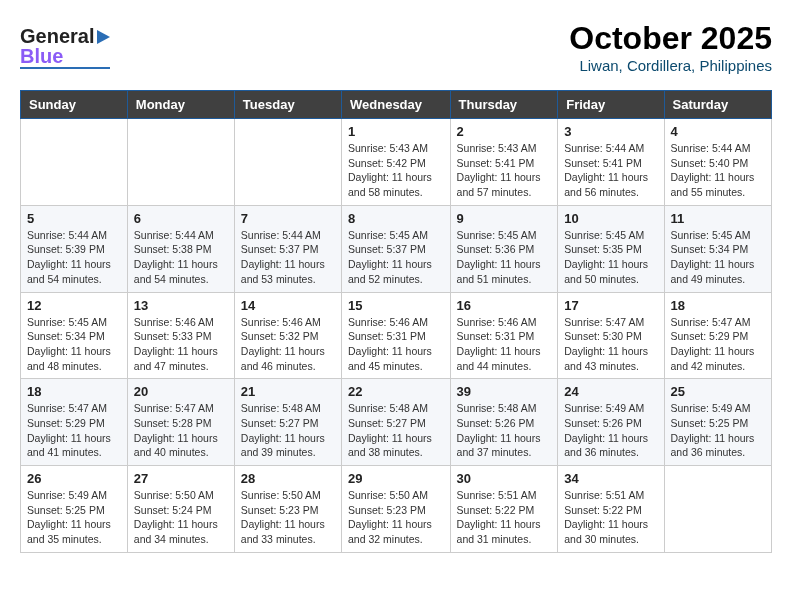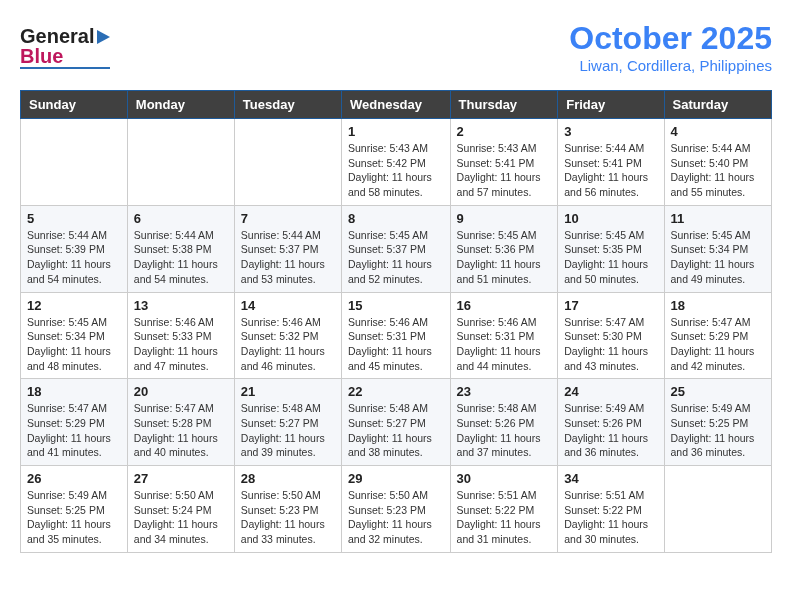--- a/index.html
+++ b/index.html
@@ -15,26 +15,26 @@
       align-items: center;
       justify-content: space-between;
       margin-bottom: 16px;
     }
     .title-block {
       text-align: right;
     }
     .title-block h1 {
       font-size: 32px;
       font-weight: bold;
-      color: #3b82f6;
+      color: #000000;
     }
     .title-block h2 {
       font-size: 15px;
       font-weight: normal;
-      color: #3b82f6;
+      color: #0c4a6e;
     }
     .calendar {
       width: 100%;
       border-collapse: collapse;
       border: 1px solid #ccc;
     }
     .calendar th {
       background: #404040;
       color: #fff;
       font-size: 13px;
@@ -69,21 +69,21 @@
     }
     .logo-general {
       font-size: 20px;
       font-weight: bold;
       color: #222;
       line-height: 1;
     }
     .logo-blue-text {
       font-size: 20px;
       font-weight: bold;
-      color: #be185d;
+      color: #8b5cf6;
       line-height: 1;
     }
     .logo-container {
       display: flex;
       flex-direction: column;
     }
     .logo-line1 {
       display: flex;
       align-items: center;
     }
@@ -229,21 +229,21 @@
         </td>
         <td>
           <div class="day-number">21</div>
           <div class="day-info">Sunrise: 5:48 AM<br>Sunset: 5:27 PM<br>Daylight: 11 hours<br>and 39 minutes.</div>
         </td>
         <td>
           <div class="day-number">22</div>
           <div class="day-info">Sunrise: 5:48 AM<br>Sunset: 5:27 PM<br>Daylight: 11 hours<br>and 38 minutes.</div>
         </td>
         <td>
-          <div class="day-number">23</div>
+          <div class="day-number">39</div>
           <div class="day-info">Sunrise: 5:48 AM<br>Sunset: 5:26 PM<br>Daylight: 11 hours<br>and 37 minutes.</div>
         </td>
         <td>
           <div class="day-number">24</div>
           <div class="day-info">Sunrise: 5:49 AM<br>Sunset: 5:26 PM<br>Daylight: 11 hours<br>and 36 minutes.</div>
         </td>
         <td>
           <div class="day-number">25</div>
           <div class="day-info">Sunrise: 5:49 AM<br>Sunset: 5:25 PM<br>Daylight: 11 hours<br>and 36 minutes.</div>
         </td>

